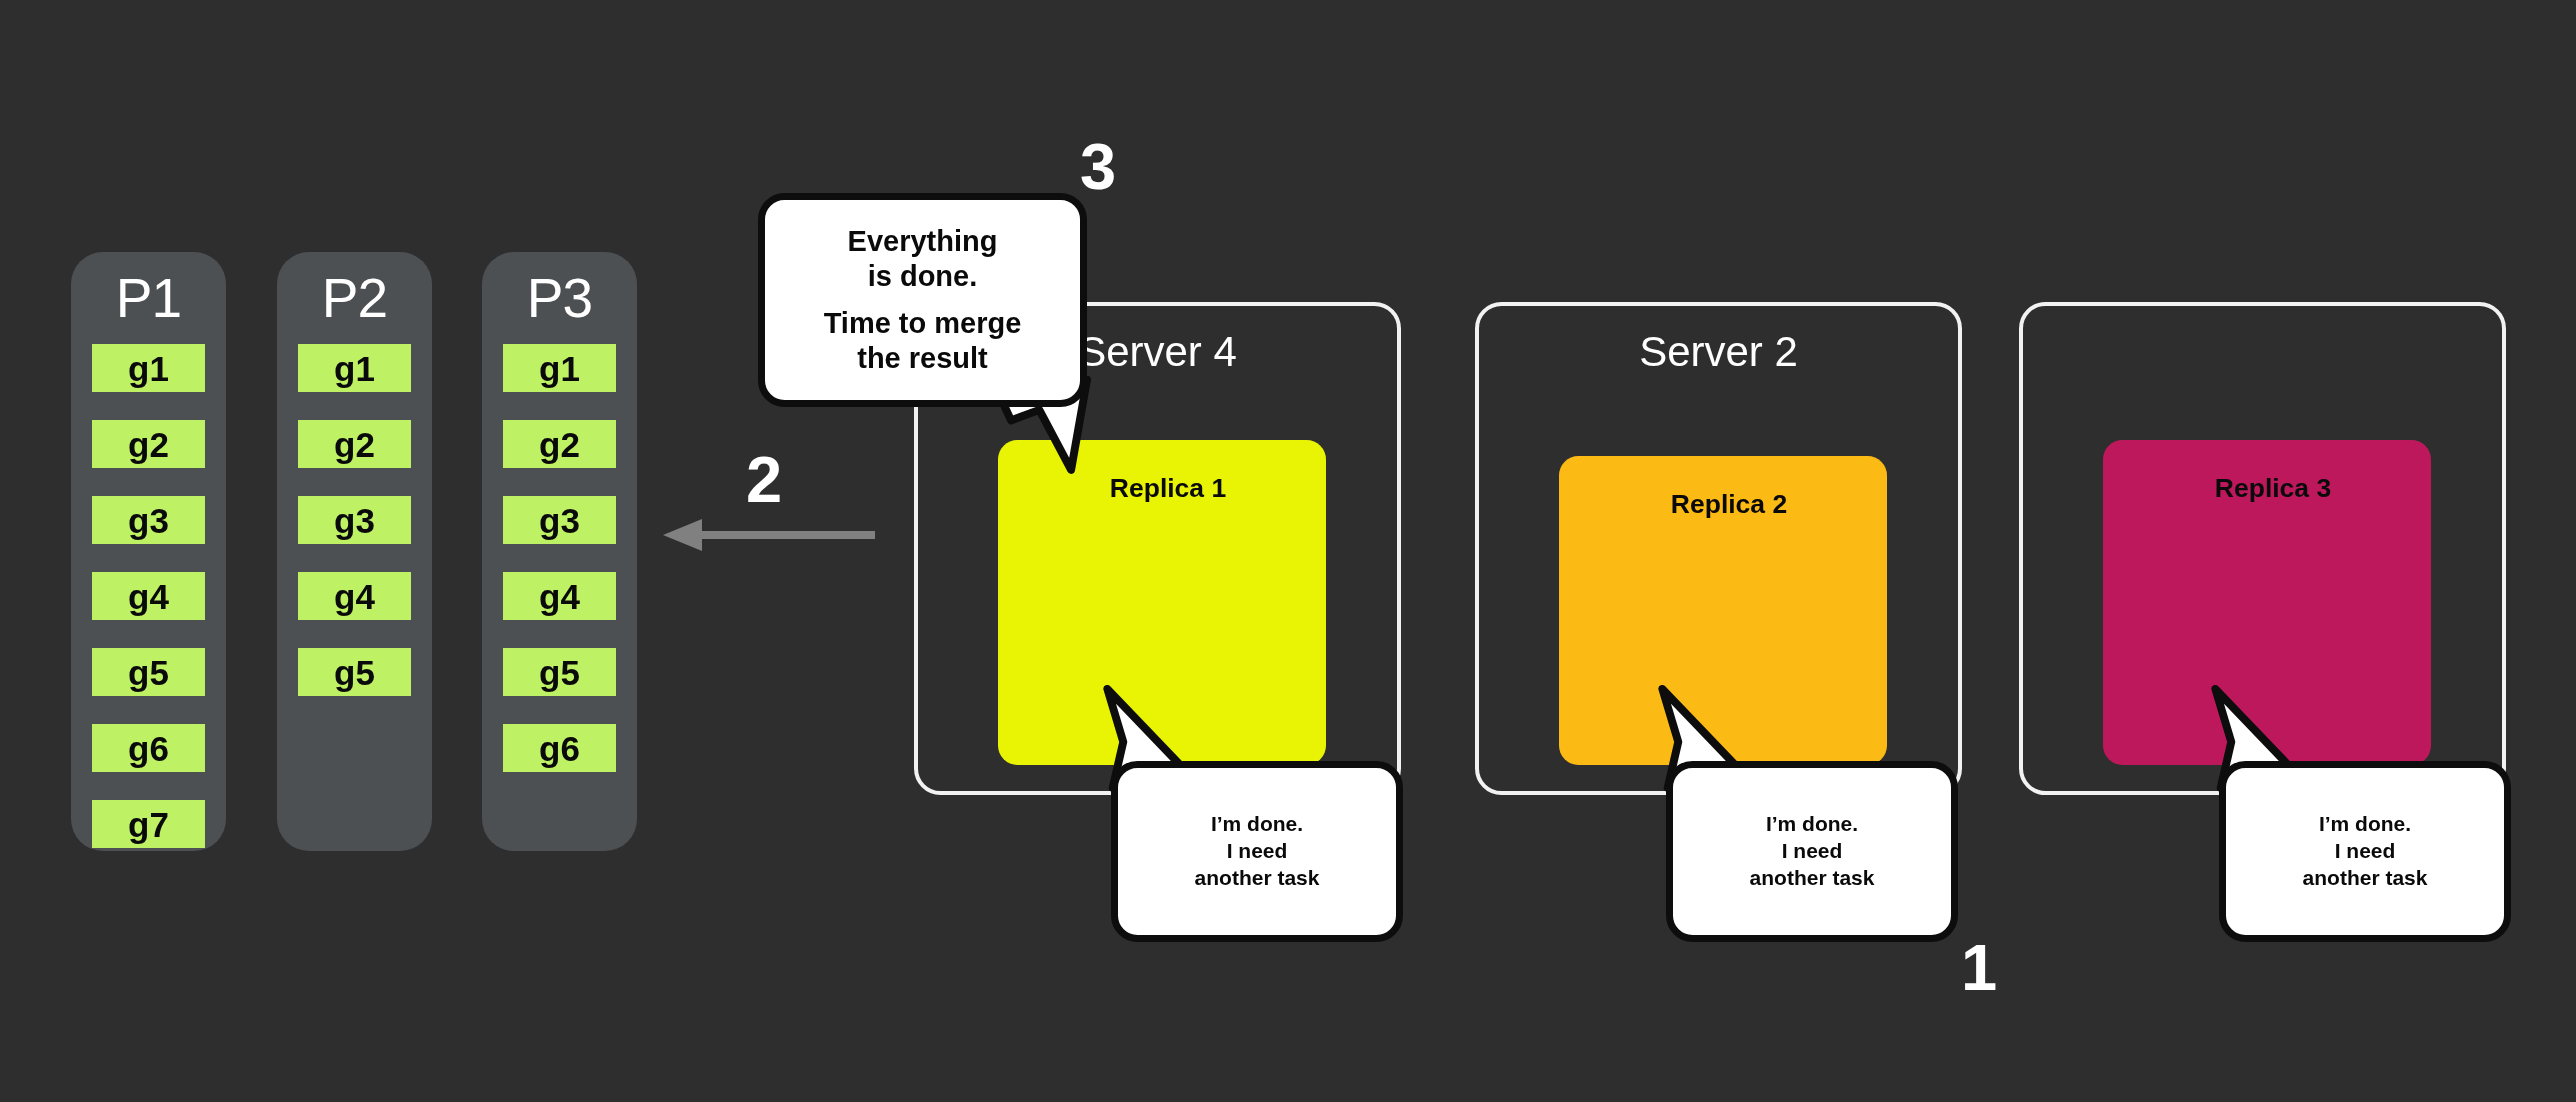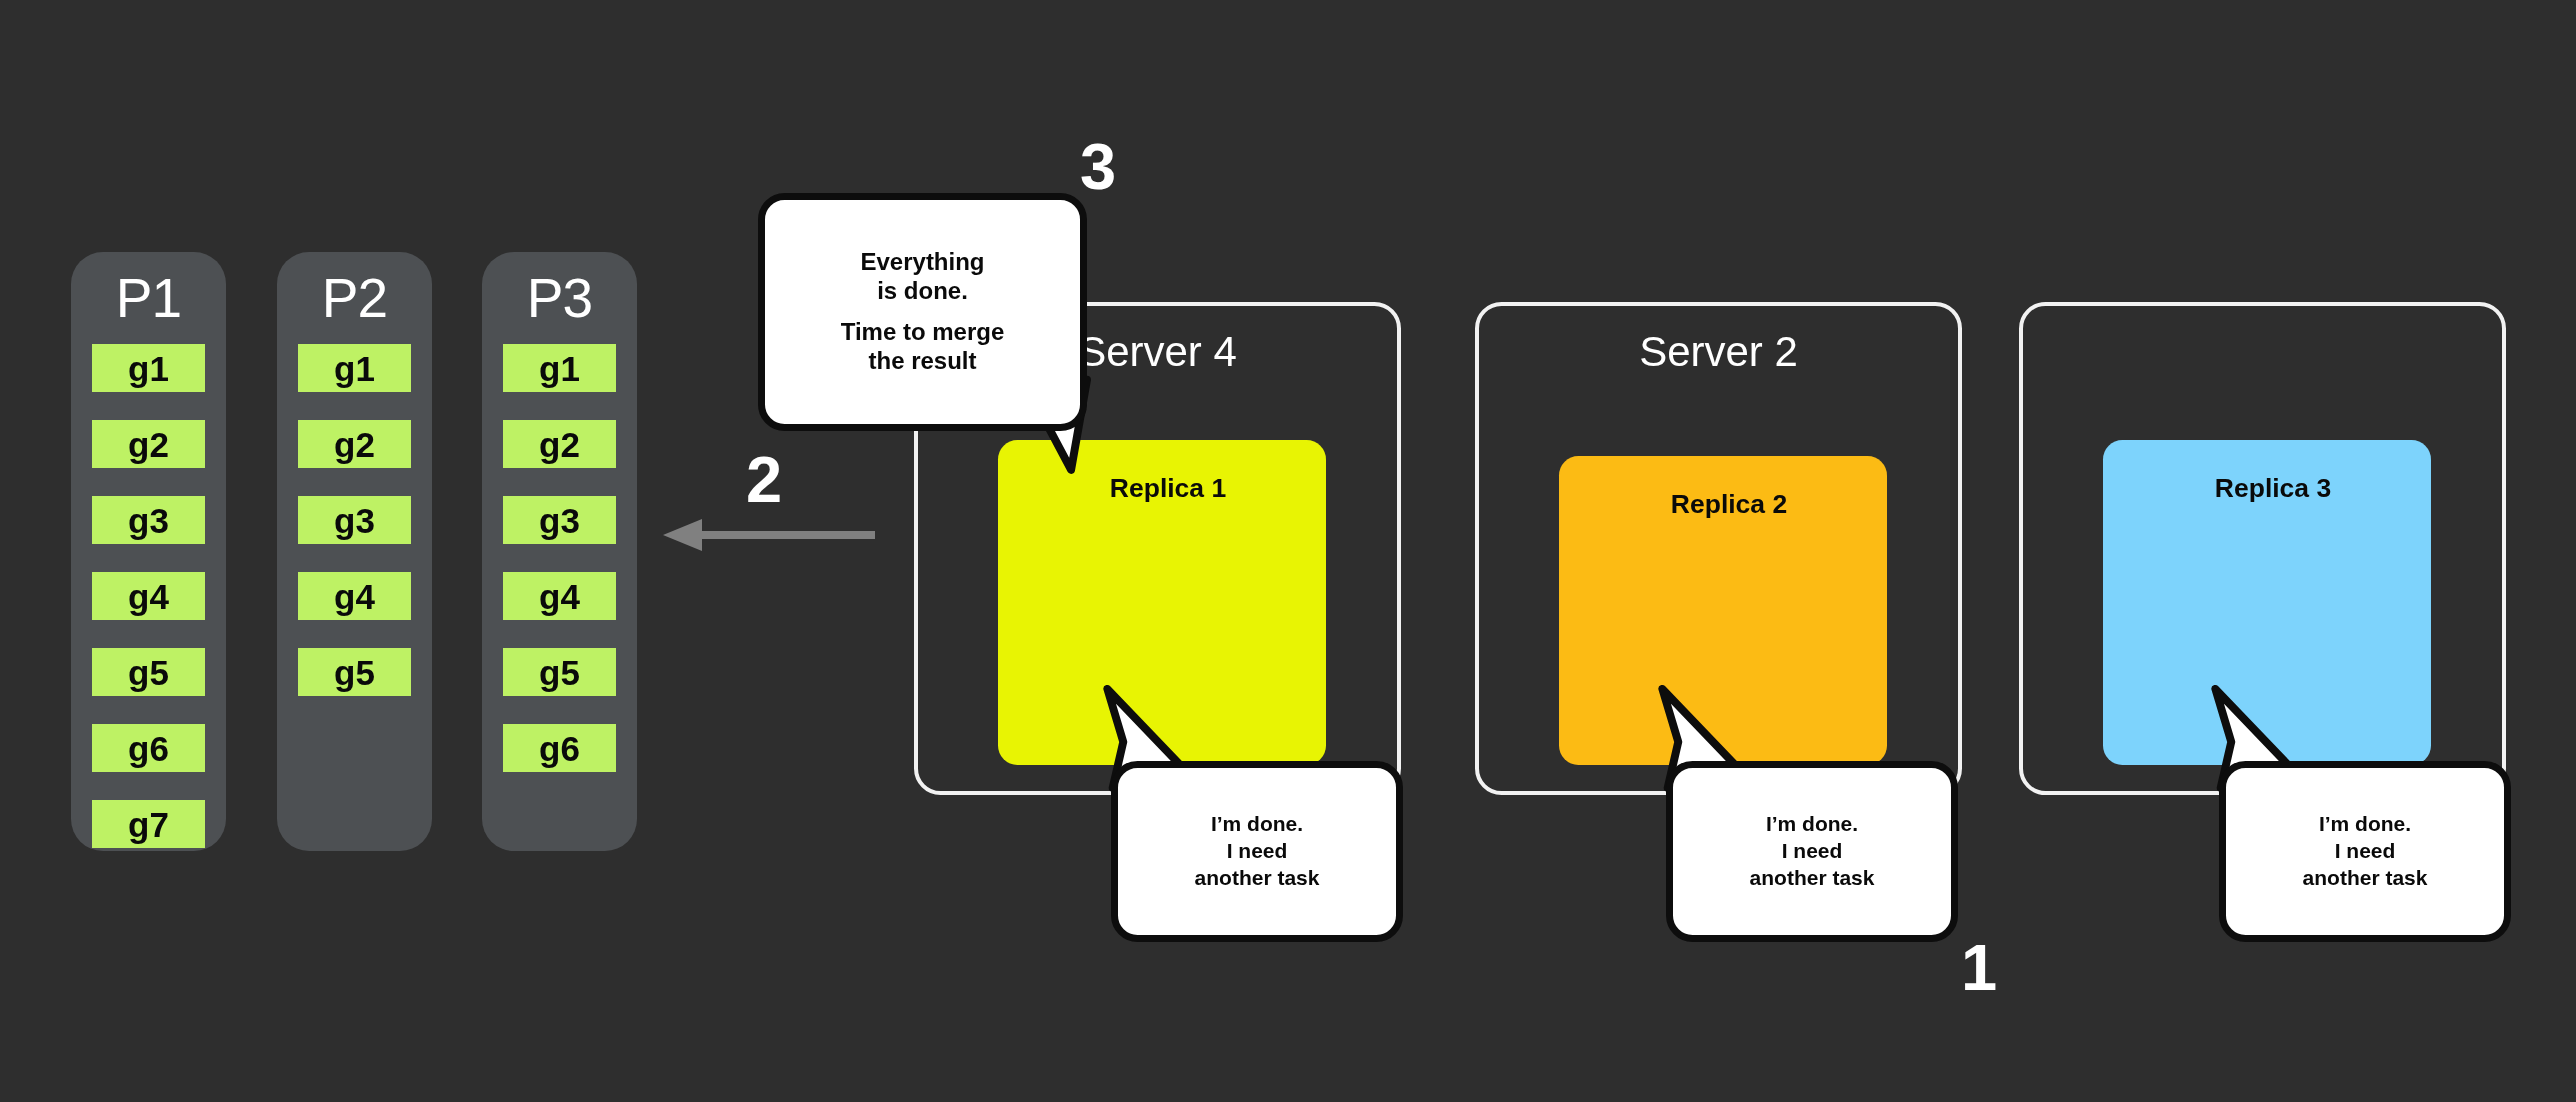--- a/index.html
+++ b/index.html
@@ -158,22 +158,22 @@
     position: absolute;
     overflow: visible;
     z-index: 19;
     pointer-events: none;
   }
 
   .bubble-merge {
     left: 758px;
     top: 193px;
     width: 329px;
-    height: 238px;
-    font-size: 24px;
+    height: 214px;
+    font-size: 29px;
     line-height: 1.2;
   }
   .bubble-merge .gap { height: 12.4px; }
 
   .bubble-done {
     width: 292px;
     height: 181px;
     font-size: 21px;
     line-height: 1.28;
   }
@@ -237,21 +237,21 @@
 </div>
 
 <div class="server" id="server-1" style="left:1475px; width:487px;padding-left:40px;">
   <div class="server-title">Server 2</div>
   <div class="replica" id="replica-1" style="background:#fcbb14;margin-top:16px;">
     <div class="replica-label">Replica 2</div>
   </div>
 </div>
 
 <div class="server" id="server-2" style="left:2019px; width:487px;">
-  <div class="replica" id="replica-2" style="background:#7dd3fc;">
+  <div class="replica" id="replica-2" style="background:#be185d;">
     <div class="replica-label">Replica 3</div>
   </div>
 </div>
 
 <svg class="bubble-tail" style="left:972px; top:371px; width:177px; height:106px;" viewBox="0 0 200 120">
   <path d="M 22 8 L 130 10 L 112 112 L 76 44 L 44 56 Z" fill="#ffffff" stroke="#0d0d0d" stroke-width="9" stroke-linejoin="round"></path>
 </svg>
 
 <svg class="bubble-tail" style="left:1095px; top:680px; width:159px; height:115px;" viewBox="0 0 180 130">
   <path d="M 14 10 L 104 104 L 158 118 L 150 122 L 20 122 L 32 70 Z" fill="#ffffff" stroke="#0d0d0d" stroke-width="9" stroke-linejoin="round"></path>

